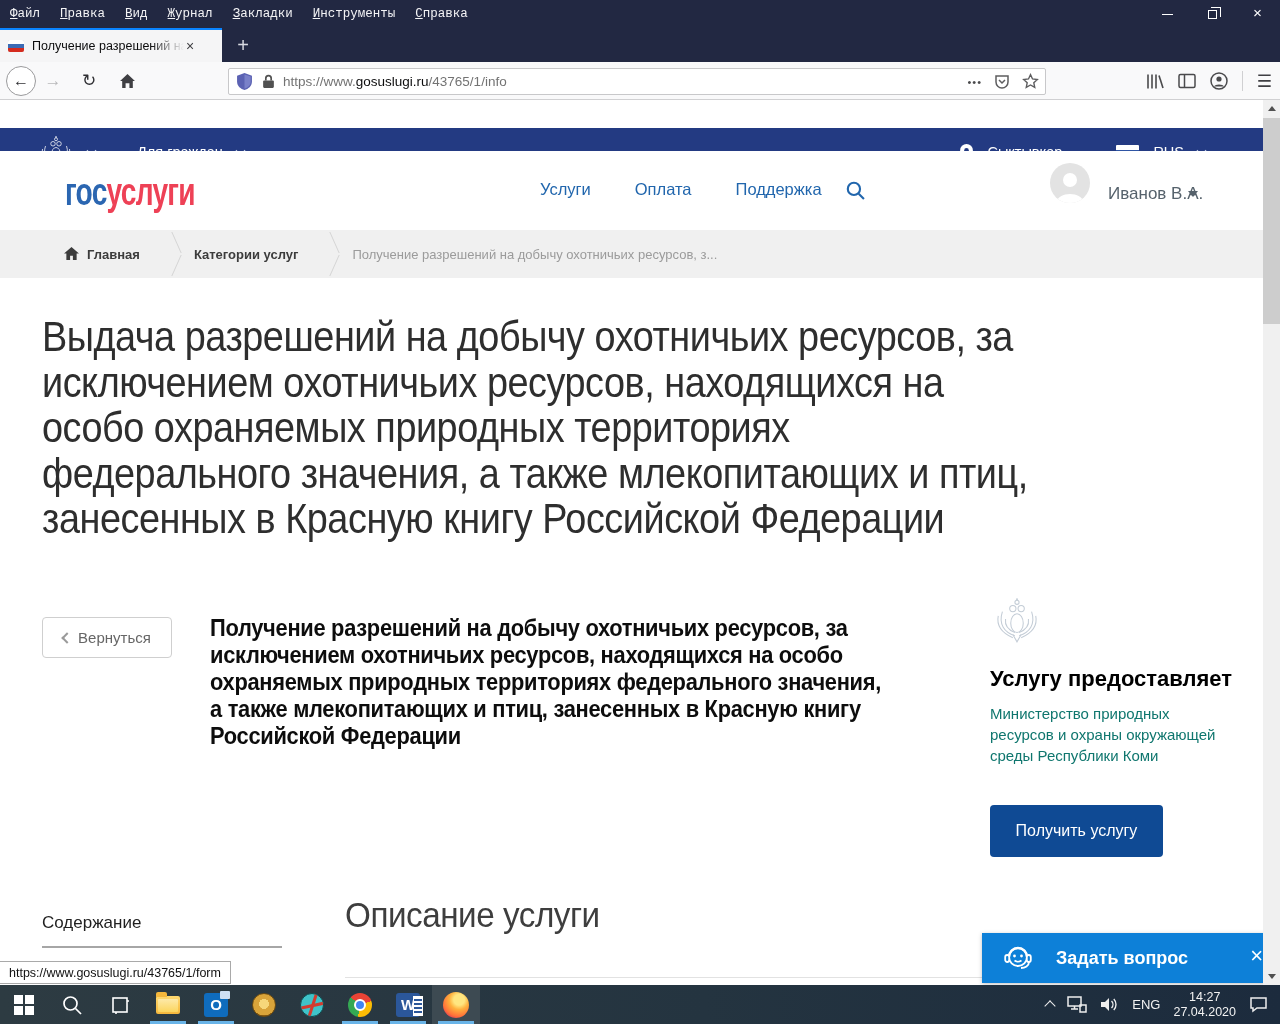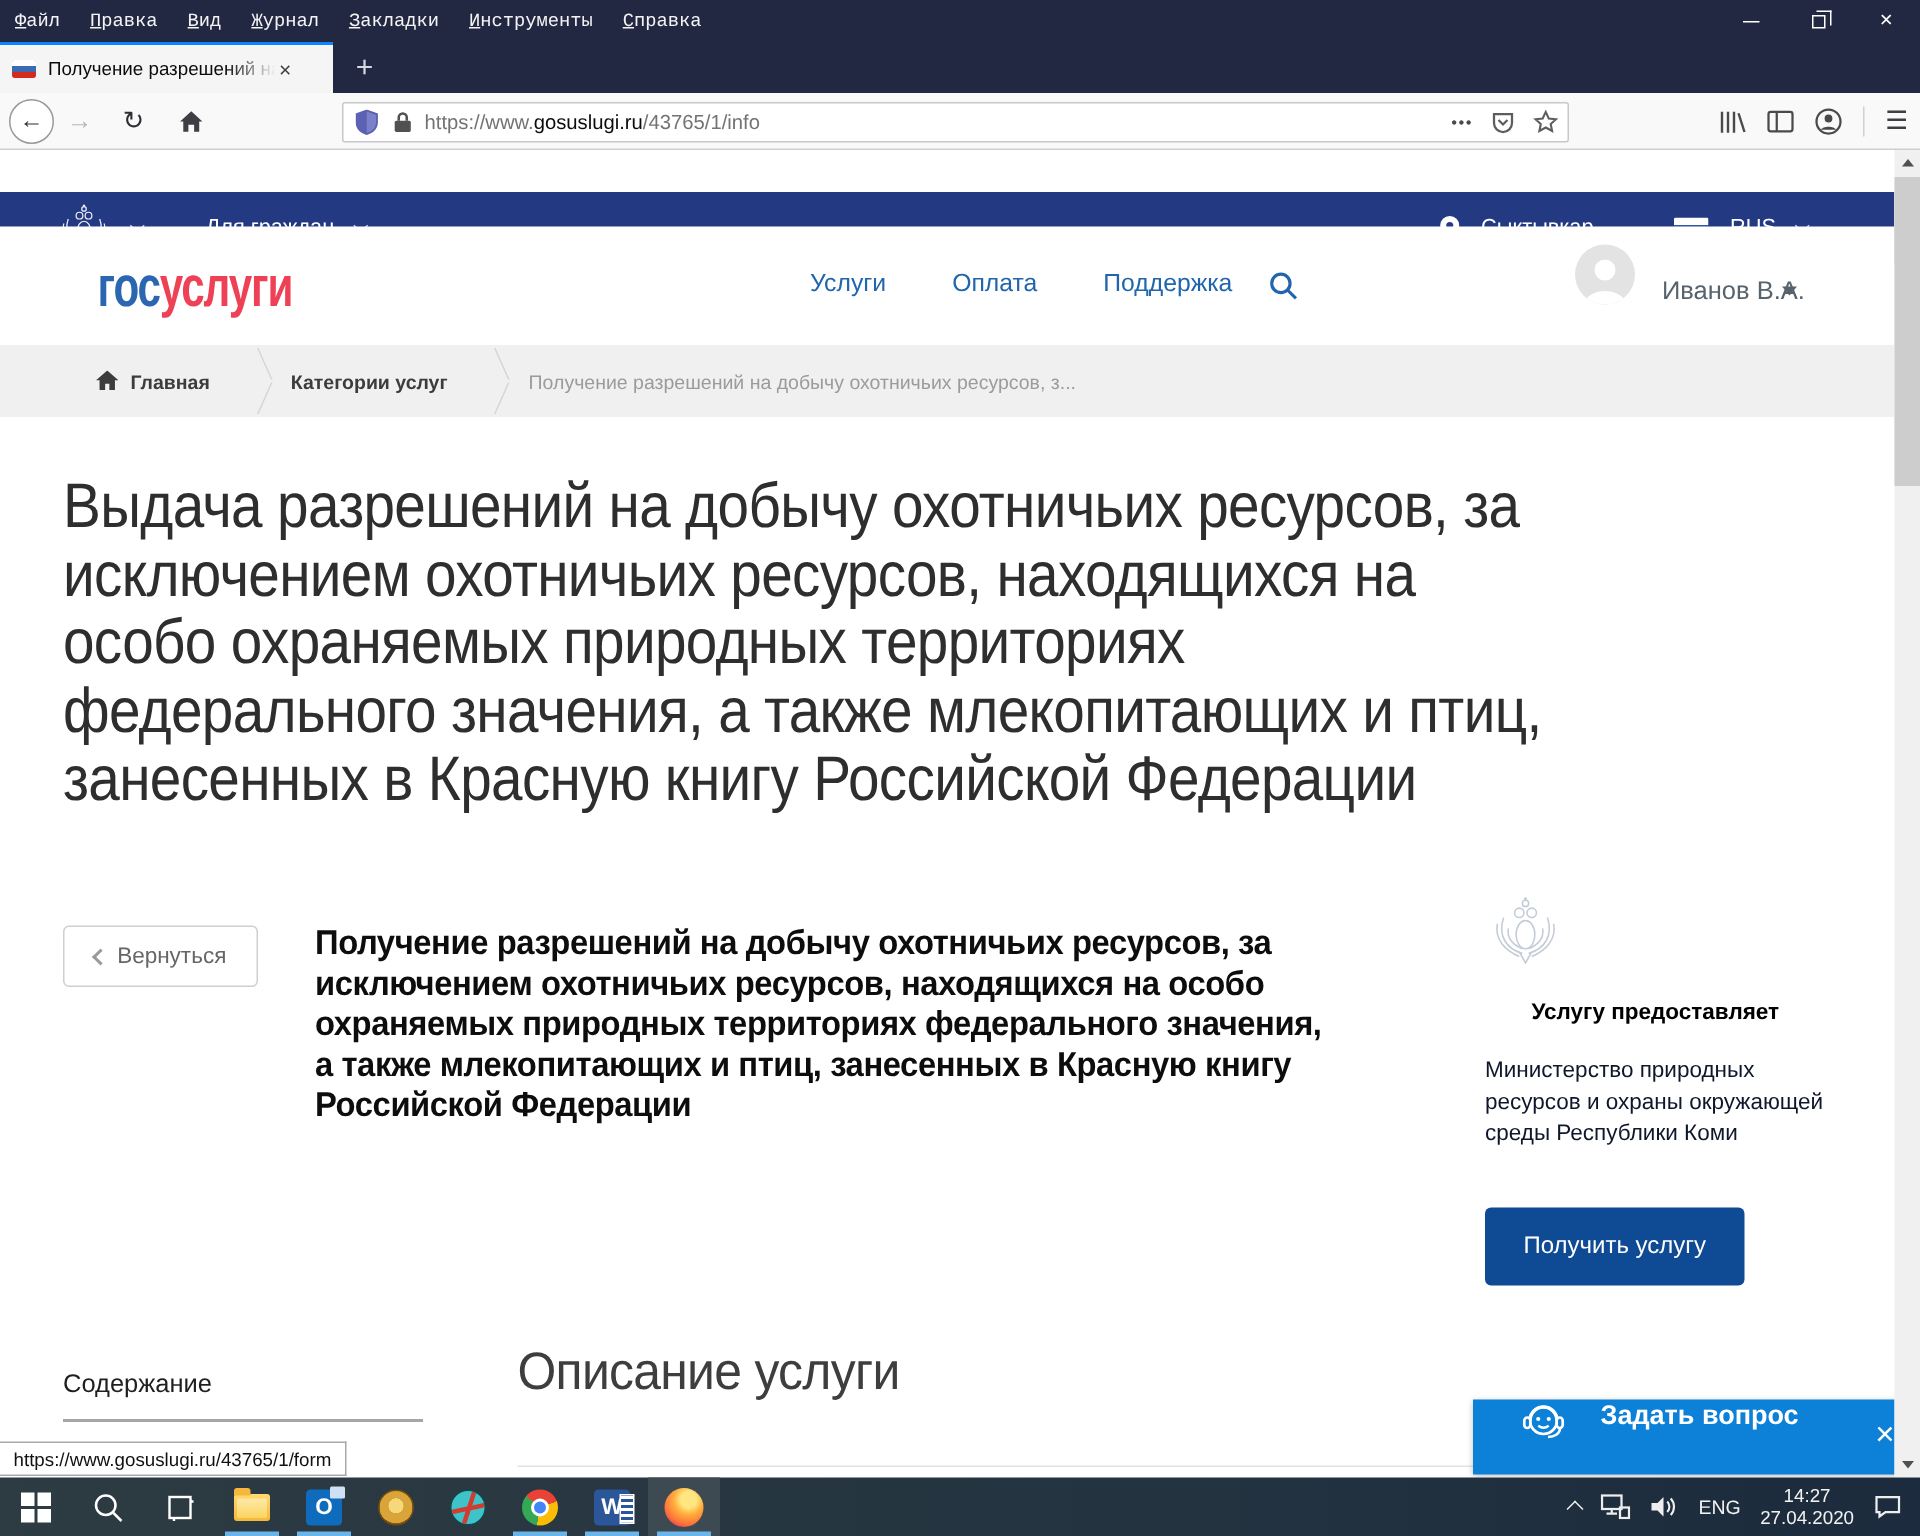--- a/index.html
+++ b/index.html
@@ -84,33 +84,33 @@
   .page-title div { font-size:42px; line-height:45.5px; letter-spacing:-.5px; transform:scaleX(.9); transform-origin:left center; white-space:nowrap; }
 
   .back-btn { position:absolute; left:42px; top:517px; width:130px; height:41px; background:#fff; border:1px solid #cfcfcf;
               border-radius:4px; display:flex; align-items:center; justify-content:center; gap:9px; font-size:15px; color:#666; }
   .back-chev { width:8px; height:8px; border-left:2px solid #9a9a9a; border-bottom:2px solid #9a9a9a; transform:rotate(45deg); margin-right:-2px; }
 
   .subtitle { position:absolute; left:210px; top:515px; color:#0d0d0d; font-weight:bold; }
   .subtitle div { font-size:23px; line-height:27px; letter-spacing:-.3px; transform:scaleX(.95); transform-origin:left center; white-space:nowrap; }
 
   .emblem-faint { position:absolute; left:992px; top:493px; color:#c3ccd6; }
-  .provider-label { position:absolute; left:1021px; top:566px; font-size:15px; font-weight:bold; color:#000; }
-  .provider-name { position:absolute; left:990px; top:603px; font-size:15px; line-height:21px; color:#0f172a; }
+  .provider-label { position:absolute; left:990px; top:566px; font-size:22px; font-weight:bold; color:#000; }
+  .provider-name { position:absolute; left:990px; top:603px; font-size:15px; line-height:21px; color:#0f766e; }
   .cta-btn { position:absolute; left:990px; top:705px; width:173px; height:52px; background:#0f4a94; border-radius:4px;
              color:#fff; font-size:16px; display:flex; align-items:center; justify-content:center; }
 
   .contents-label { position:absolute; left:42px; top:813px; font-size:17px; color:#1f1f1f; }
   .contents-divider { position:absolute; left:42px; top:846px; width:240px; height:2px; background:#a6a6a6; }
   .section-title { position:absolute; left:345px; top:795px; font-size:35px; color:#3e3e3e; letter-spacing:-.5px;
                    transform:scaleX(.95); transform-origin:left center; white-space:nowrap; }
   .section-divider { position:absolute; left:345px; top:877px; width:895px; height:1px; background:#e2e2e2; }
 
   .chat-widget { position:absolute; left:982px; top:833px; width:297px; height:50px; background:#0d80d8; color:#fff;
-                 display:flex; align-items:flex-start; box-shadow:0 1px 4px rgba(0,0,0,.25);padding-left:11px; }
+                 display:flex; align-items:center; box-shadow:0 1px 4px rgba(0,0,0,.25); }
   .chat-face { margin-left:20px; }
   .chat-label { margin-left:22px; font-size:18px; font-weight:bold; }
   .chat-close { position:absolute; right:16px; top:12px; font-size:22px; line-height:1; color:#fff; }
 
   .status-tip { position:absolute; left:0; top:861px; height:23px; background:#fff; border:1px solid #a9a9a9; border-left:none;
                 display:flex; align-items:center; padding:0 9px; font-size:12.5px; color:#111; }
 
   
   .scrollbar { position:absolute; left:1263px; top:100px; width:17px; height:885px; background:#f0f0f0; }
   .sb-arrow { position:absolute; left:0; width:17px; height:17px; display:flex; align-items:center; justify-content:center; }

